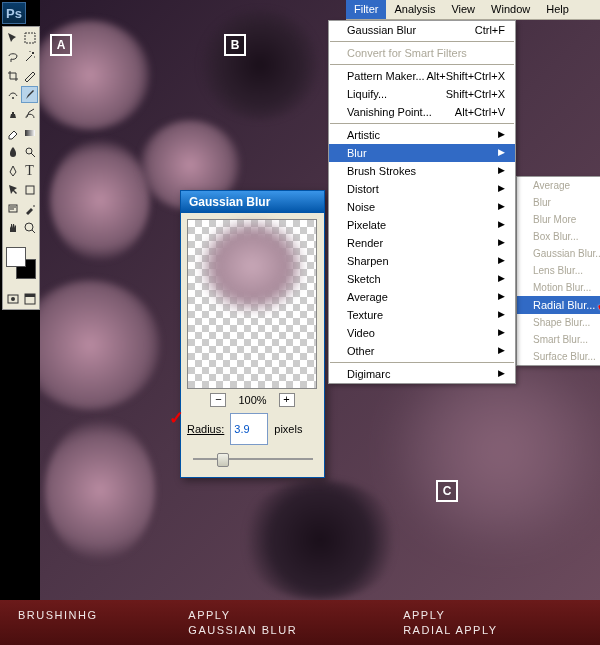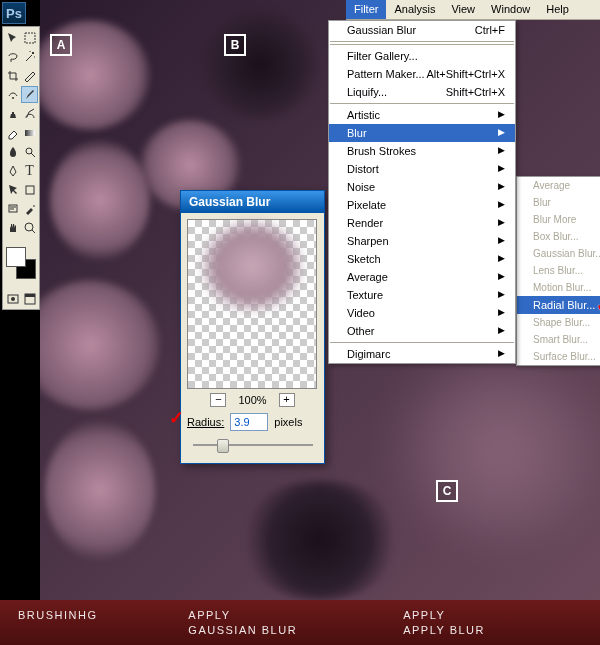--- a/index.html
+++ b/index.html
@@ -29,21 +29,21 @@
 .sub-row.hl{background:#316ac5;color:#fff}
 .check{position:absolute;color:#e00;font-size:18px;font-weight:bold;right:-4px;top:-2px;text-shadow:0 0 2px #fff}
 .dialog{position:absolute;top:190px;left:180px;width:145px;background:#ece9d8;border:1px solid #0053a6;box-shadow:3px 3px 8px rgba(0,0,0,.4);z-index:5}
 .dlg-title{background:linear-gradient(#3a95e8,#0053a6);color:#fff;padding:4px 8px;font-size:12px;font-weight:bold}
 .dlg-body{padding:6px}
 .preview{width:130px;height:170px;background-image:linear-gradient(45deg,#ccc 25%,transparent 25%),linear-gradient(-45deg,#ccc 25%,transparent 25%),linear-gradient(45deg,transparent 75%,#ccc 75%),linear-gradient(-45deg,transparent 75%,#ccc 75%);background-size:14px 14px;background-position:0 0,0 7px,7px -7px,-7px 0;background-color:#fff;border:1px solid #888;position:relative}
 .preview .cl{position:absolute;top:0;left:10%;width:80%;height:55%;background:radial-gradient(ellipse,#c9a8b8,#a88a9a 50%,transparent 75%);filter:blur(4px)}
 .zoom-row{display:flex;align-items:center;justify-content:center;gap:12px;margin:4px 0}
 .zbtn{width:16px;height:14px;background:#fff;border:1px solid #888;text-align:center;line-height:11px;font-size:11px;cursor:pointer}
 .radius-row{display:flex;align-items:center;gap:6px;margin:6px 0;position:relative}
-.radius-row input{width:38px;height:18px;border:1px solid #7a9ac8;background:#fff;color:#0053c8;padding:0 3px;font-size:11px}
+.radius-row input{width:38px;height:32px;border:1px solid #7a9ac8;background:#fff;color:#0053c8;padding:0 3px;font-size:11px}
 .slider{width:120px;height:16px;margin:4px auto;position:relative}
 .track{position:absolute;top:7px;width:100%;height:2px;background:#999}
 .thumb{position:absolute;top:2px;left:20%;width:12px;height:14px;background:linear-gradient(#f0f0e8,#c8c8b8);border:1px solid #888;border-radius:2px}
 .rcheck{position:absolute;color:#e00;font-size:18px;font-weight:bold;left:-18px;top:-6px}
 .marker{position:absolute;width:22px;height:22px;border:2px solid #fff;color:#fff;font-weight:bold;text-align:center;line-height:18px;font-size:12px;background:rgba(0,0,0,.2)}
 .captions{position:absolute;bottom:0;left:0;width:600px;height:45px;background:linear-gradient(#6b1a1a,#4a0e0e);display:flex}
 .cap{flex:1;color:#f0e8e8;padding:8px 4px 11px 18px;font-family:Arial,sans-serif;font-size:10px;letter-spacing:1.5px;line-height:1.4}
 .cap:nth-child(2){flex:1.3}
 .cap:nth-child(3){flex:1.3}
 </style>
@@ -209,32 +209,35 @@
   <div class="menu-item">Window</div>
   <div class="menu-item">Help</div>
 </div>
 
 <div class="dropdown">
   <div class="dd-row">
       <span>Gaussian Blur</span>
       <span>Ctrl+F</span>
     </div>
   <div class="dd-sep"></div>
+  <div class="dd-row disabled">
+      <span>Convert for Smart Filters</span>
+    </div>
   <div class="dd-sep"></div>
-  <div class="dd-row">
-      <span>Filter Gallery...</span>
-      <span></span>
-    </div>
   <div class="dd-row">
       <span>Pattern Maker...</span>
       <span>Alt+Shift+Ctrl+X</span>
     </div>
   <div class="dd-row">
       <span>Liquify...</span>
       <span>Shift+Ctrl+X</span>
+    </div>
+  <div class="dd-row">
+      <span>Vanishing Point...</span>
+      <span>Alt+Ctrl+V</span>
     </div>
   <div class="dd-sep"></div>
   <div class="dd-row">
       <span>Artistic</span>
       <span class="arrow">▶</span>
     </div>
   <div class="dd-row hl">
       <span>Blur</span>
       <span class="arrow">▶</span>
     </div>
@@ -323,14 +326,14 @@
     <div class="slider">
       <div class="track"></div>
         <div class="thumb"></div>
     </div>
   </div>
 </div>
 
 <div class="captions">
   <div class="cap"><span>BRUSHINHG</span></div>
   <div class="cap"><span>APPLY</span><br><span>GAUSSIAN BLUR</span></div>
-  <div class="cap"><span>APPLY</span><br><span>APPLY BLUR</span></div>
+  <div class="cap"><span>APPLY</span><br><span>RADIAL APPLY</span></div>
 </div>
 
 </body></html>

